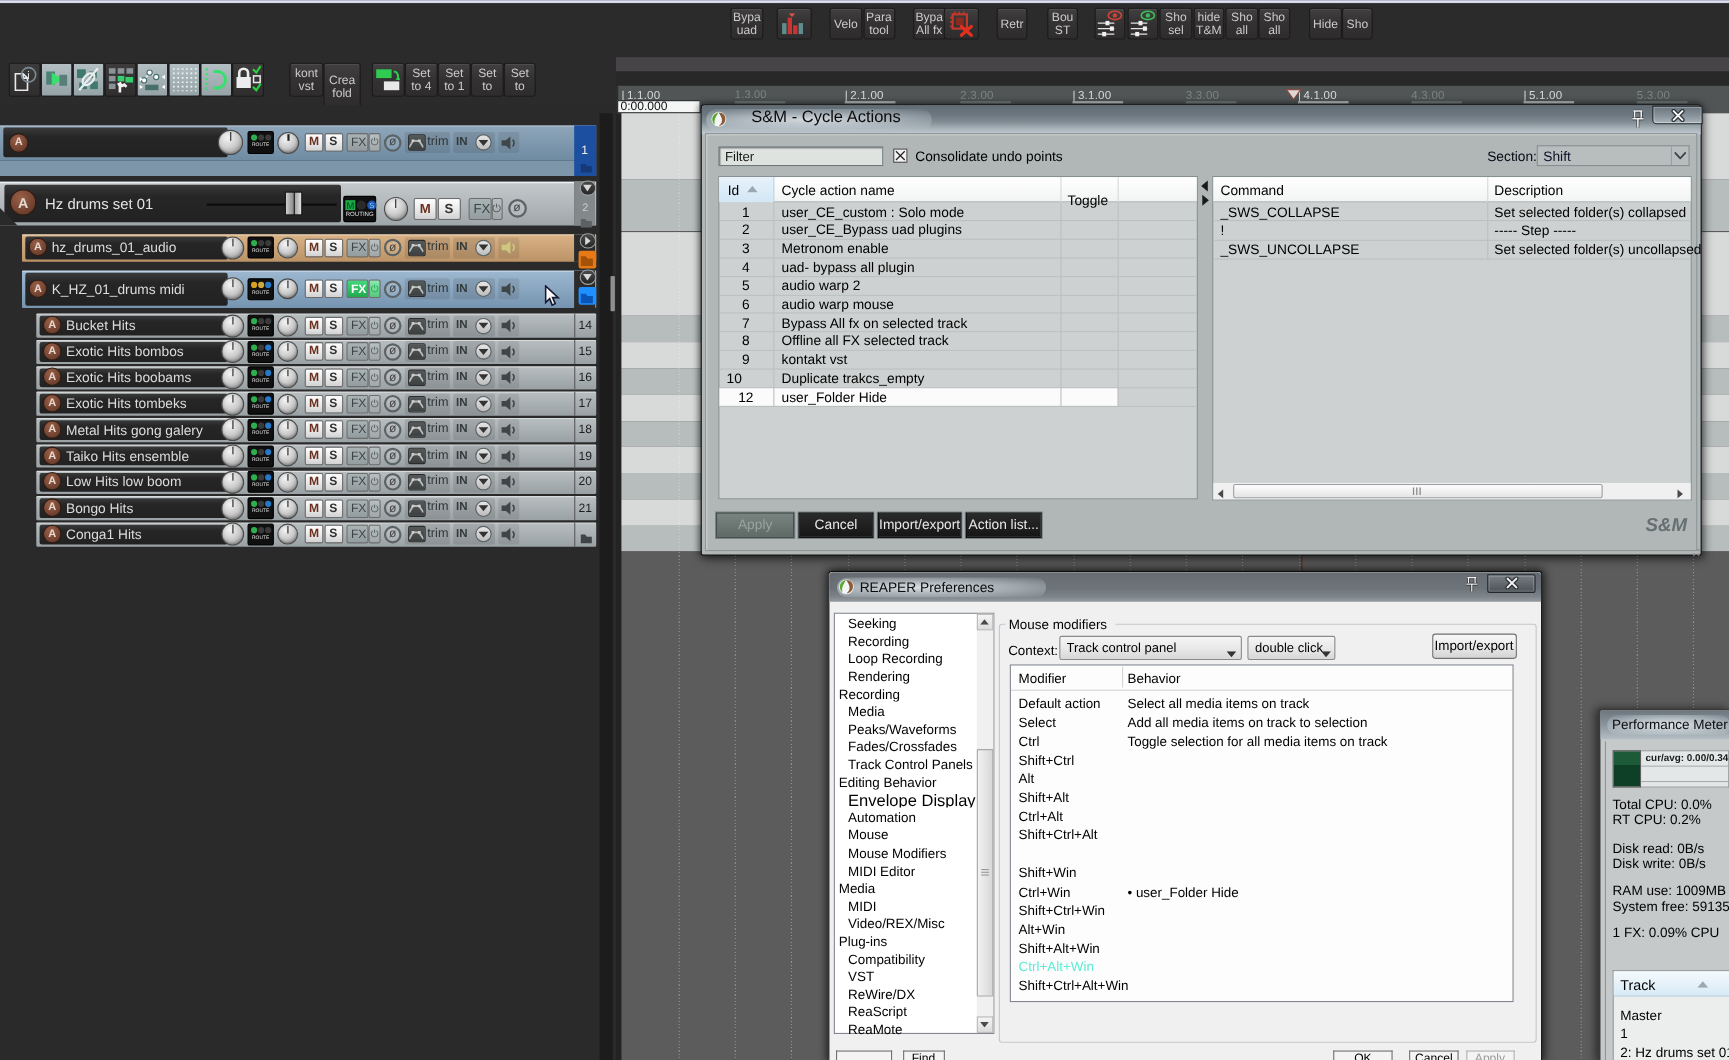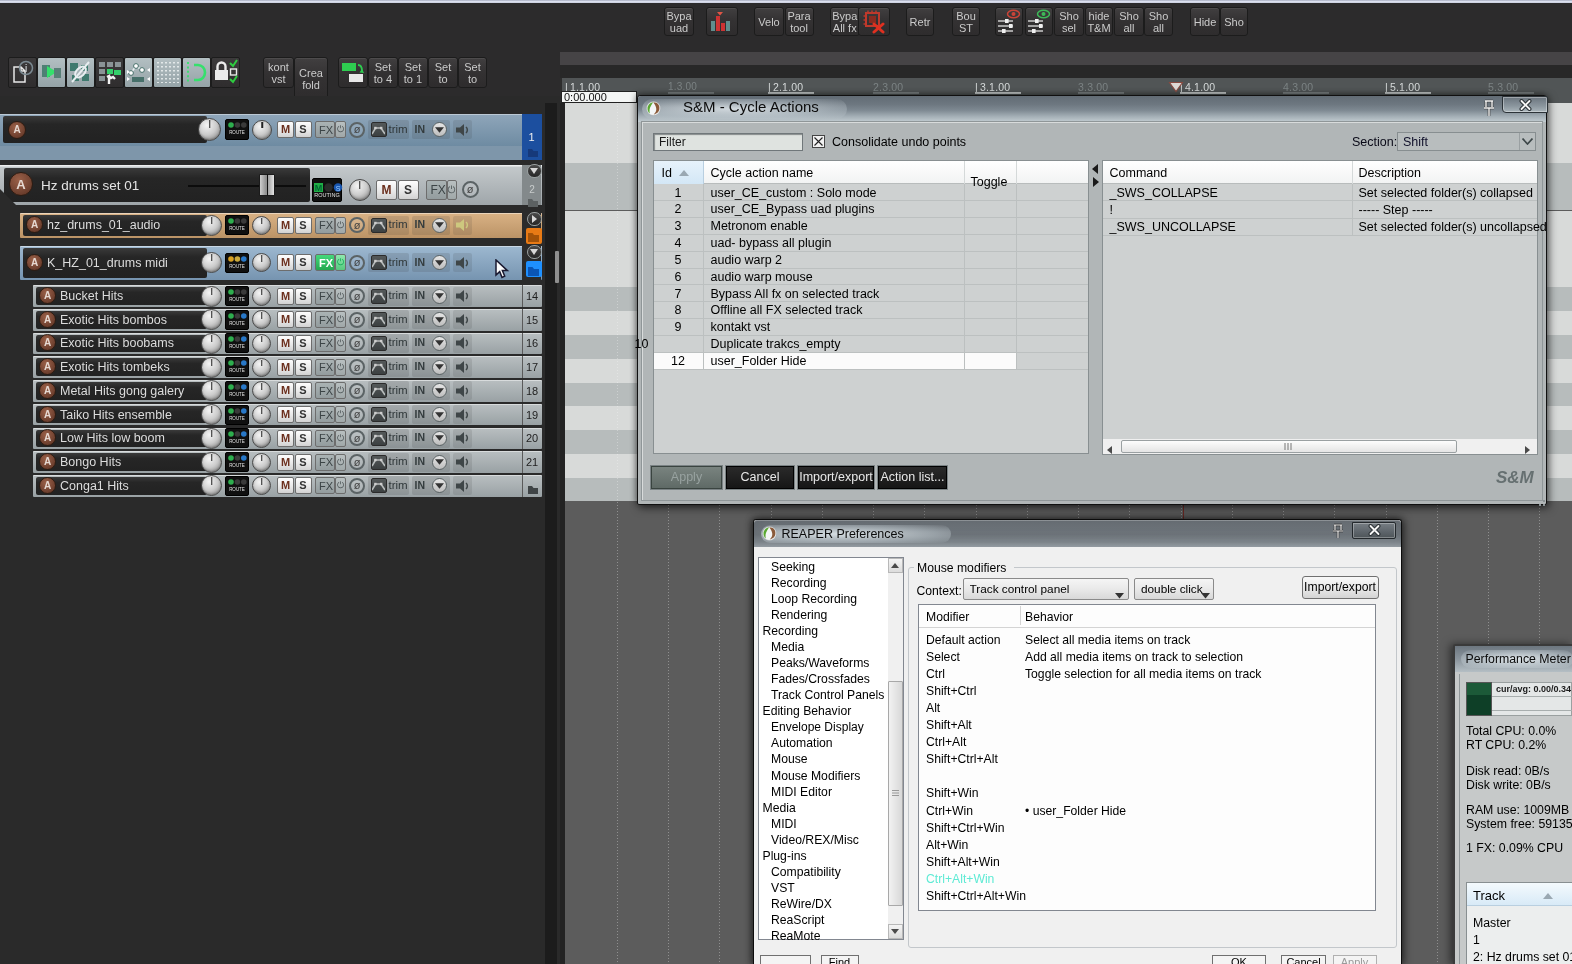--- a/index.html
+++ b/index.html
@@ -932,21 +932,21 @@
 <div style="position:absolute;left:653.5px;top:301.20000000000005px;width:434.5px;height:0.8px;background:#bcc0c0;z-index:12;"></div>
 <div style="position:absolute;left:653.5px;top:286.6px;width:49px;height:13px;color:#000;font-size:12.5px;text-align:center;z-index:12;">7</div>
 <div style="position:absolute;left:710.5px;top:286.6px;width:250px;height:13px;color:#000;font-size:12.5px;white-space:nowrap;z-index:12;">Bypass All fx on selected track</div>
 <div style="position:absolute;left:653.5px;top:318.05000000000007px;width:434.5px;height:0.8px;background:#bcc0c0;z-index:12;"></div>
 <div style="position:absolute;left:653.5px;top:303.45000000000005px;width:49px;height:13px;color:#000;font-size:12.5px;text-align:center;z-index:12;">8</div>
 <div style="position:absolute;left:710.5px;top:303.45000000000005px;width:250px;height:13px;color:#000;font-size:12.5px;white-space:nowrap;z-index:12;">Offline all FX selected track</div>
 <div style="position:absolute;left:653.5px;top:334.90000000000003px;width:434.5px;height:0.8px;background:#bcc0c0;z-index:12;"></div>
 <div style="position:absolute;left:653.5px;top:320.3px;width:49px;height:13px;color:#000;font-size:12.5px;text-align:center;z-index:12;">9</div>
 <div style="position:absolute;left:710.5px;top:320.3px;width:250px;height:13px;color:#000;font-size:12.5px;white-space:nowrap;z-index:12;">kontakt vst</div>
 <div style="position:absolute;left:653.5px;top:351.75px;width:434.5px;height:0.8px;background:#bcc0c0;z-index:12;"></div>
-<div style="position:absolute;left:617px;top:337.15px;width:49px;height:13px;color:#000;font-size:12.5px;text-align:center;z-index:12;">10</div>
+<div style="position:absolute;left:643px;top:337.15px;width:49px;height:13px;color:#000;font-size:12.5px;text-align:center;z-index:12;">10</div>
 <div style="position:absolute;left:710.5px;top:337.15px;width:250px;height:13px;color:#000;font-size:12.5px;white-space:nowrap;z-index:12;">Duplicate trakcs_empty</div>
 <div style="position:absolute;left:653.5px;top:352.5px;width:362px;height:16.85px;background:#fbfbfb;z-index:12;"></div>
 <div style="position:absolute;left:653.5px;top:368.6px;width:434.5px;height:0.8px;background:#bcc0c0;z-index:12;"></div>
 <div style="position:absolute;left:653.5px;top:354.0px;width:49px;height:13px;color:#000;font-size:12.5px;text-align:center;z-index:12;">12</div>
 <div style="position:absolute;left:710.5px;top:354.0px;width:250px;height:13px;color:#000;font-size:12.5px;white-space:nowrap;z-index:12;">user_Folder Hide</div>
 <div style="position:absolute;left:702.5px;top:184px;width:0.8px;height:185.5px;background:#bcc0c0;z-index:12;"></div>
 <div style="position:absolute;left:702.5px;top:369.5px;width:0.8px;height:83.0px;background:repeating-linear-gradient(to bottom,#b4b8b8 0 2px,transparent 2px 6px);z-index:12;"></div>
 <div style="position:absolute;left:963.5px;top:184px;width:0.8px;height:185.5px;background:#bcc0c0;z-index:12;"></div>
 <div style="position:absolute;left:963.5px;top:369.5px;width:0.8px;height:83.0px;background:repeating-linear-gradient(to bottom,#b4b8b8 0 2px,transparent 2px 6px);z-index:12;"></div>
 <div style="position:absolute;left:1015.5px;top:184px;width:0.8px;height:185.5px;background:#bcc0c0;z-index:12;"></div>
@@ -1026,21 +1026,21 @@
 <div style="position:absolute;left:771px;top:559.5px;width:125px;height:14px;color:#000;font-size:12.2px;white-space:nowrap;overflow:hidden;z-index:20;">Seeking</div>
 <div style="position:absolute;left:771px;top:575.58px;width:125px;height:14px;color:#000;font-size:12.2px;white-space:nowrap;overflow:hidden;z-index:20;">Recording</div>
 <div style="position:absolute;left:771px;top:591.66px;width:125px;height:14px;color:#000;font-size:12.2px;white-space:nowrap;overflow:hidden;z-index:20;">Loop Recording</div>
 <div style="position:absolute;left:771px;top:607.74px;width:125px;height:14px;color:#000;font-size:12.2px;white-space:nowrap;overflow:hidden;z-index:20;">Rendering</div>
 <div style="position:absolute;left:762.5px;top:623.8199999999999px;width:125px;height:14px;color:#000;font-size:12.2px;white-space:nowrap;overflow:hidden;z-index:20;">Recording</div>
 <div style="position:absolute;left:771px;top:639.9px;width:125px;height:14px;color:#000;font-size:12.2px;white-space:nowrap;overflow:hidden;z-index:20;">Media</div>
 <div style="position:absolute;left:771px;top:655.98px;width:125px;height:14px;color:#000;font-size:12.2px;white-space:nowrap;overflow:hidden;z-index:20;">Peaks/Waveforms</div>
 <div style="position:absolute;left:771px;top:672.06px;width:125px;height:14px;color:#000;font-size:12.2px;white-space:nowrap;overflow:hidden;z-index:20;">Fades/Crossfades</div>
 <div style="position:absolute;left:771px;top:688.14px;width:125px;height:14px;color:#000;font-size:12.2px;white-space:nowrap;overflow:hidden;z-index:20;">Track Control Panels</div>
 <div style="position:absolute;left:762.5px;top:704.22px;width:125px;height:14px;color:#000;font-size:12.2px;white-space:nowrap;overflow:hidden;z-index:20;">Editing Behavior</div>
-<div style="position:absolute;left:771px;top:720.3px;width:125px;height:14px;color:#000;font-size:12px;white-space:nowrap;overflow:hidden;z-index:20;">Envelope Display</div>
+<div style="position:absolute;left:771px;top:720.3px;width:125px;height:14px;color:#000;font-size:15px;white-space:nowrap;overflow:hidden;z-index:20;">Envelope Display</div>
 <div style="position:absolute;left:771px;top:736.38px;width:125px;height:14px;color:#000;font-size:12.2px;white-space:nowrap;overflow:hidden;z-index:20;">Automation</div>
 <div style="position:absolute;left:771px;top:752.46px;width:125px;height:14px;color:#000;font-size:12.2px;white-space:nowrap;overflow:hidden;z-index:20;">Mouse</div>
 <div style="position:absolute;left:771px;top:768.54px;width:125px;height:14px;color:#000;font-size:12.2px;white-space:nowrap;overflow:hidden;z-index:20;">Mouse Modifiers</div>
 <div style="position:absolute;left:771px;top:784.62px;width:125px;height:14px;color:#000;font-size:12.2px;white-space:nowrap;overflow:hidden;z-index:20;">MIDI Editor</div>
 <div style="position:absolute;left:762.5px;top:800.7px;width:125px;height:14px;color:#000;font-size:12.2px;white-space:nowrap;overflow:hidden;z-index:20;">Media</div>
 <div style="position:absolute;left:771px;top:816.78px;width:125px;height:14px;color:#000;font-size:12.2px;white-space:nowrap;overflow:hidden;z-index:20;">MIDI</div>
 <div style="position:absolute;left:771px;top:832.8599999999999px;width:125px;height:14px;color:#000;font-size:12.2px;white-space:nowrap;overflow:hidden;z-index:20;">Video/REX/Misc</div>
 <div style="position:absolute;left:762.5px;top:848.9399999999999px;width:125px;height:14px;color:#000;font-size:12.2px;white-space:nowrap;overflow:hidden;z-index:20;">Plug-ins</div>
 <div style="position:absolute;left:771px;top:865.02px;width:125px;height:14px;color:#000;font-size:12.2px;white-space:nowrap;overflow:hidden;z-index:20;">Compatibility</div>
 <div style="position:absolute;left:771px;top:881.0999999999999px;width:125px;height:14px;color:#000;font-size:12.2px;white-space:nowrap;overflow:hidden;z-index:20;">VST</div>

